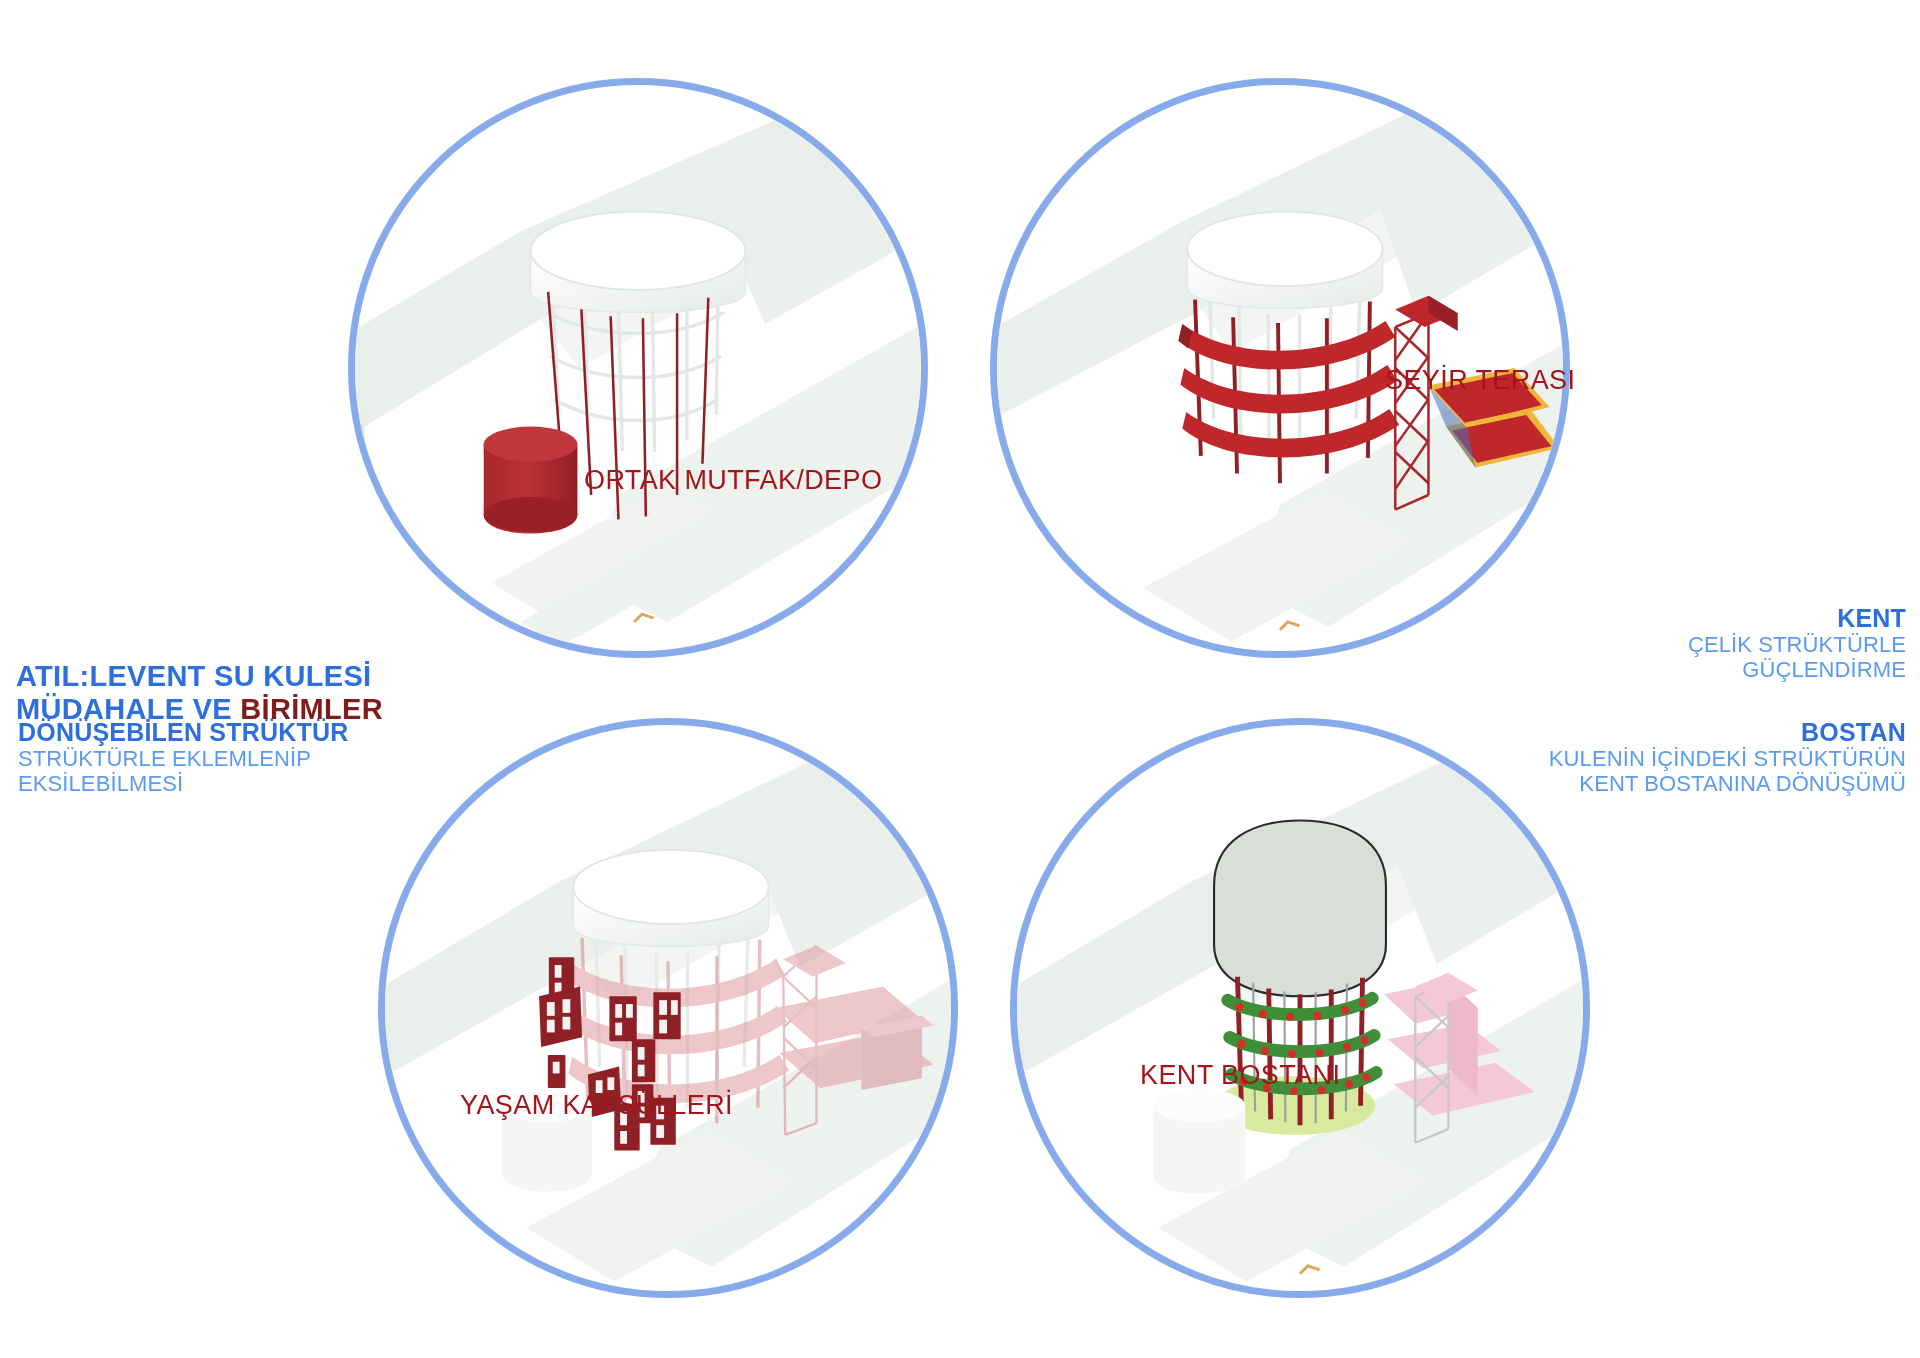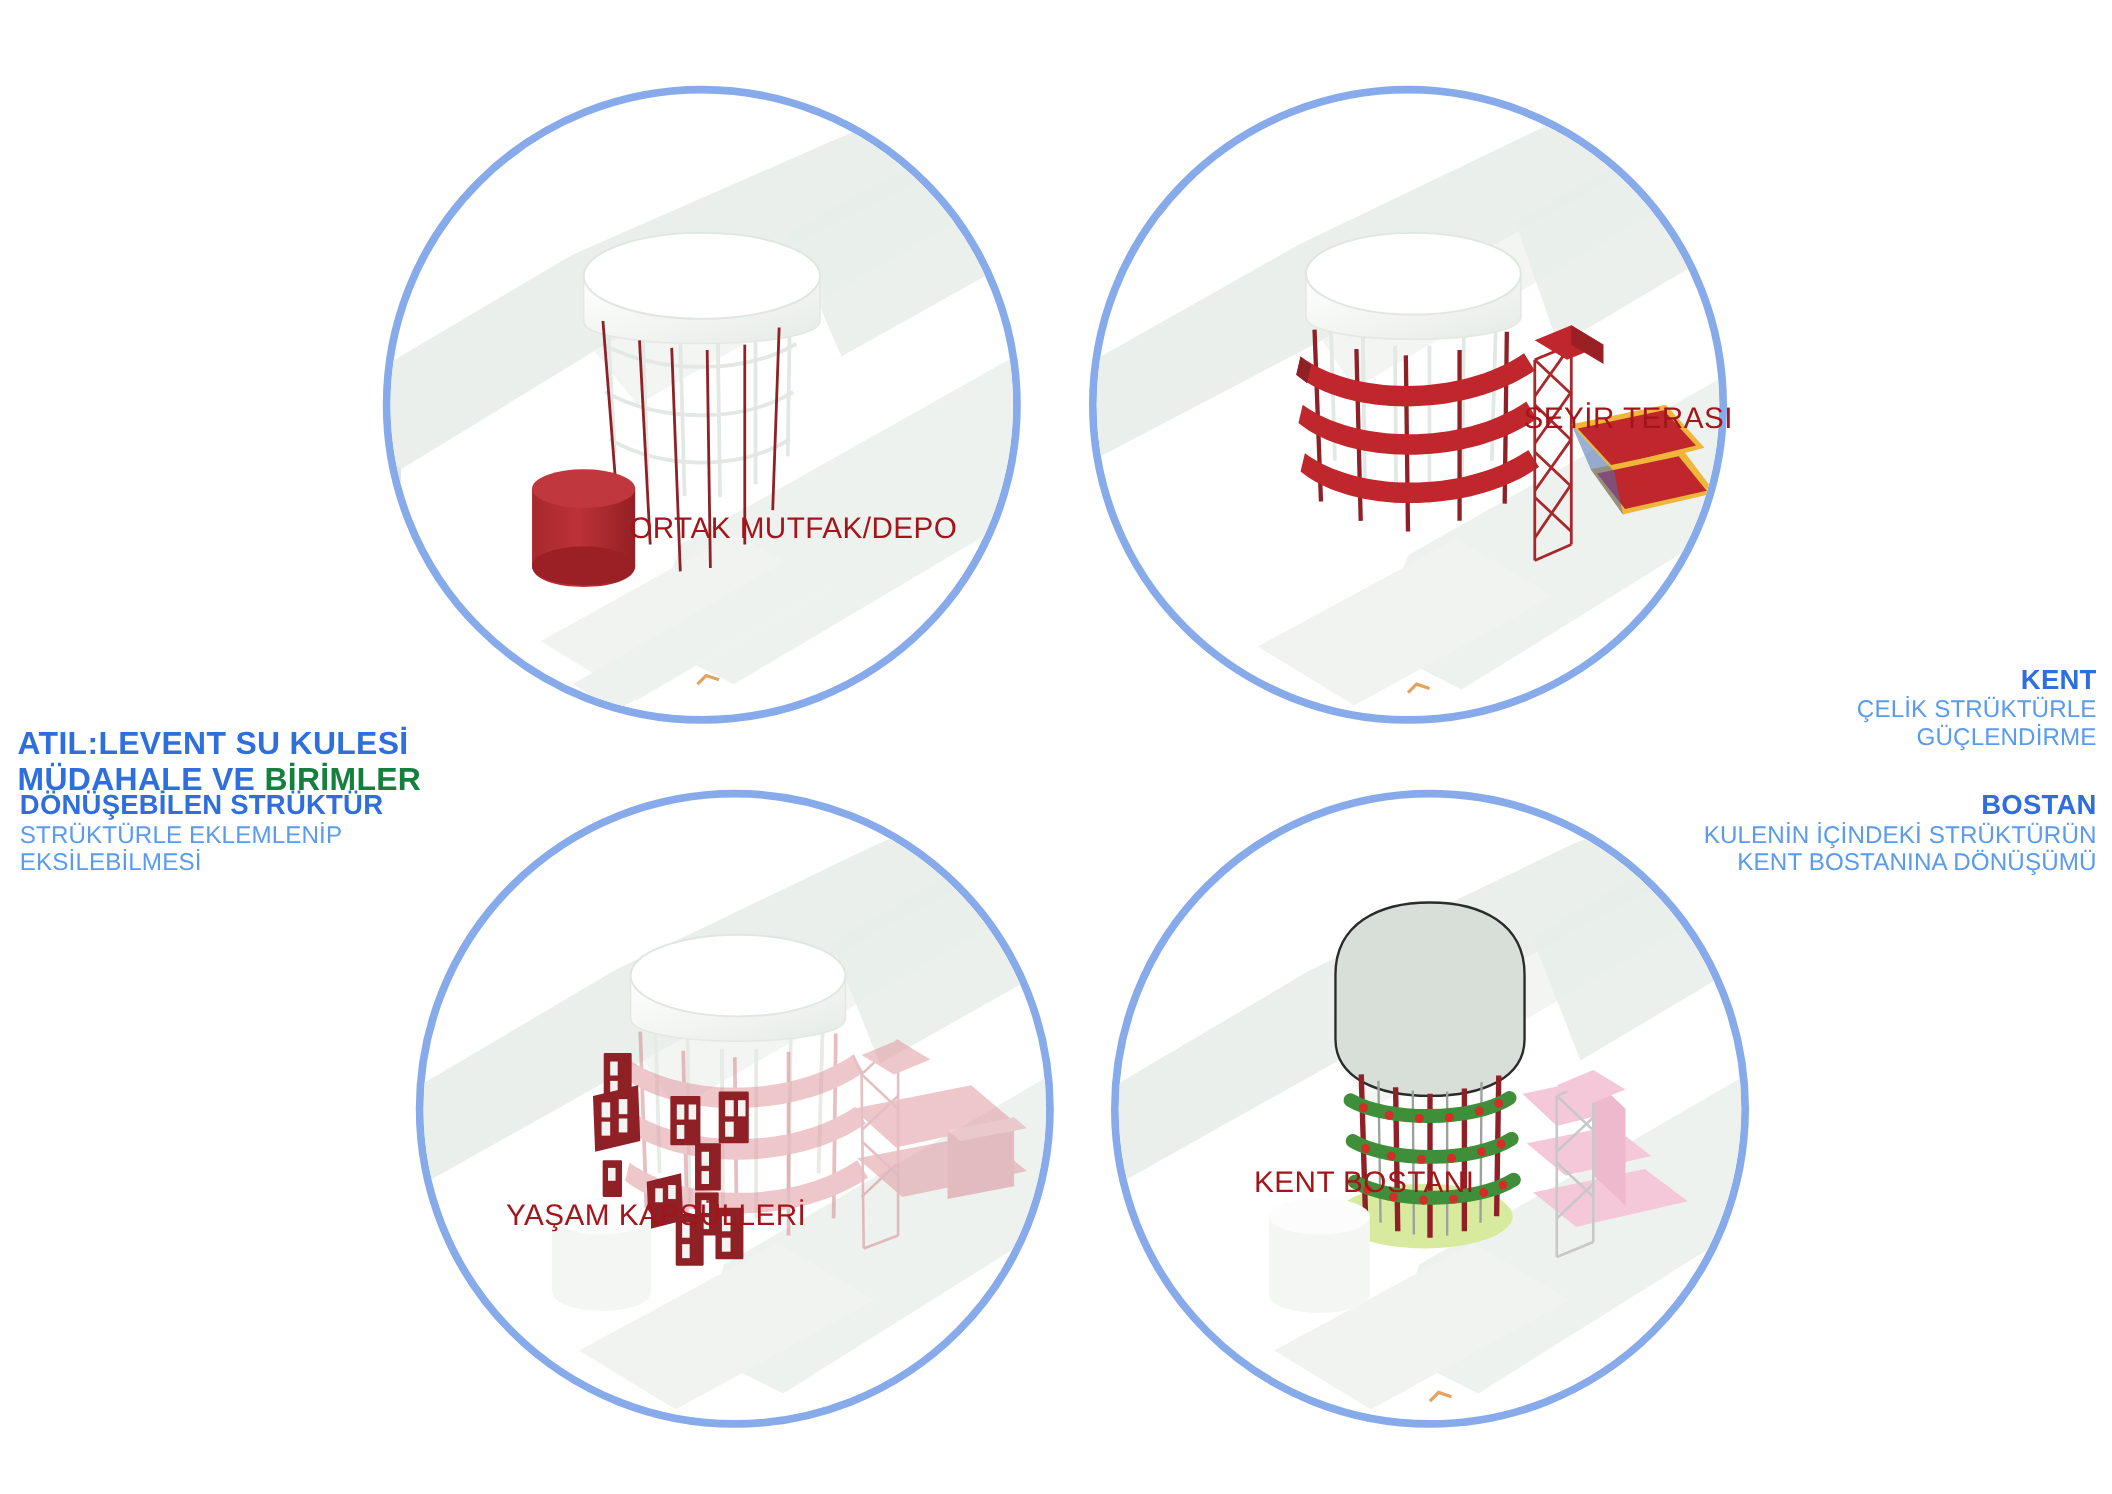--- a/index.html
+++ b/index.html
@@ -32,21 +32,21 @@
 
   
   .cap{
     position:absolute;
     color:#a3151a;
     font-weight:normal;
     letter-spacing:.4px;
     white-space:nowrap;
     font-size:27px;
   }
-  #cap-tl{left:572px;top:465px;}
+  #cap-tl{left:584px;top:465px;}
   #cap-tr{left:1385px;top:365px;}
   #cap-bl{left:460px;top:1090px;}
   #cap-br{left:1140px;top:1060px;}
 
   
   .note{position:absolute;line-height:1.12;}
   .note .hd{
     color:#2f6fdd;font-weight:bold;font-size:25px;letter-spacing:.2px;
     display:block;margin-bottom:1px;
   }
@@ -62,21 +62,21 @@
 
   
   #center-title{
     position:absolute;left:16px;right:0;top:660px;
     text-align:left;line-height:1.14;
   }
   #center-title .ln{
     color:#2f6fdd;font-weight:bold;font-size:29px;letter-spacing:.3px;
     display:block;
   }
-  #center-title .accent{color:#15803d;}
+  #center-title .accent{color:#7f1d1d;}
 </style>
 </head>
 <body>
 
 <div class="board">
 
   <div class="circle" id="c-tl">
     <div class="scene">
       <svg viewBox="0 0 600 600" preserveAspectRatio="xMidYMid slice">
         <defs>

